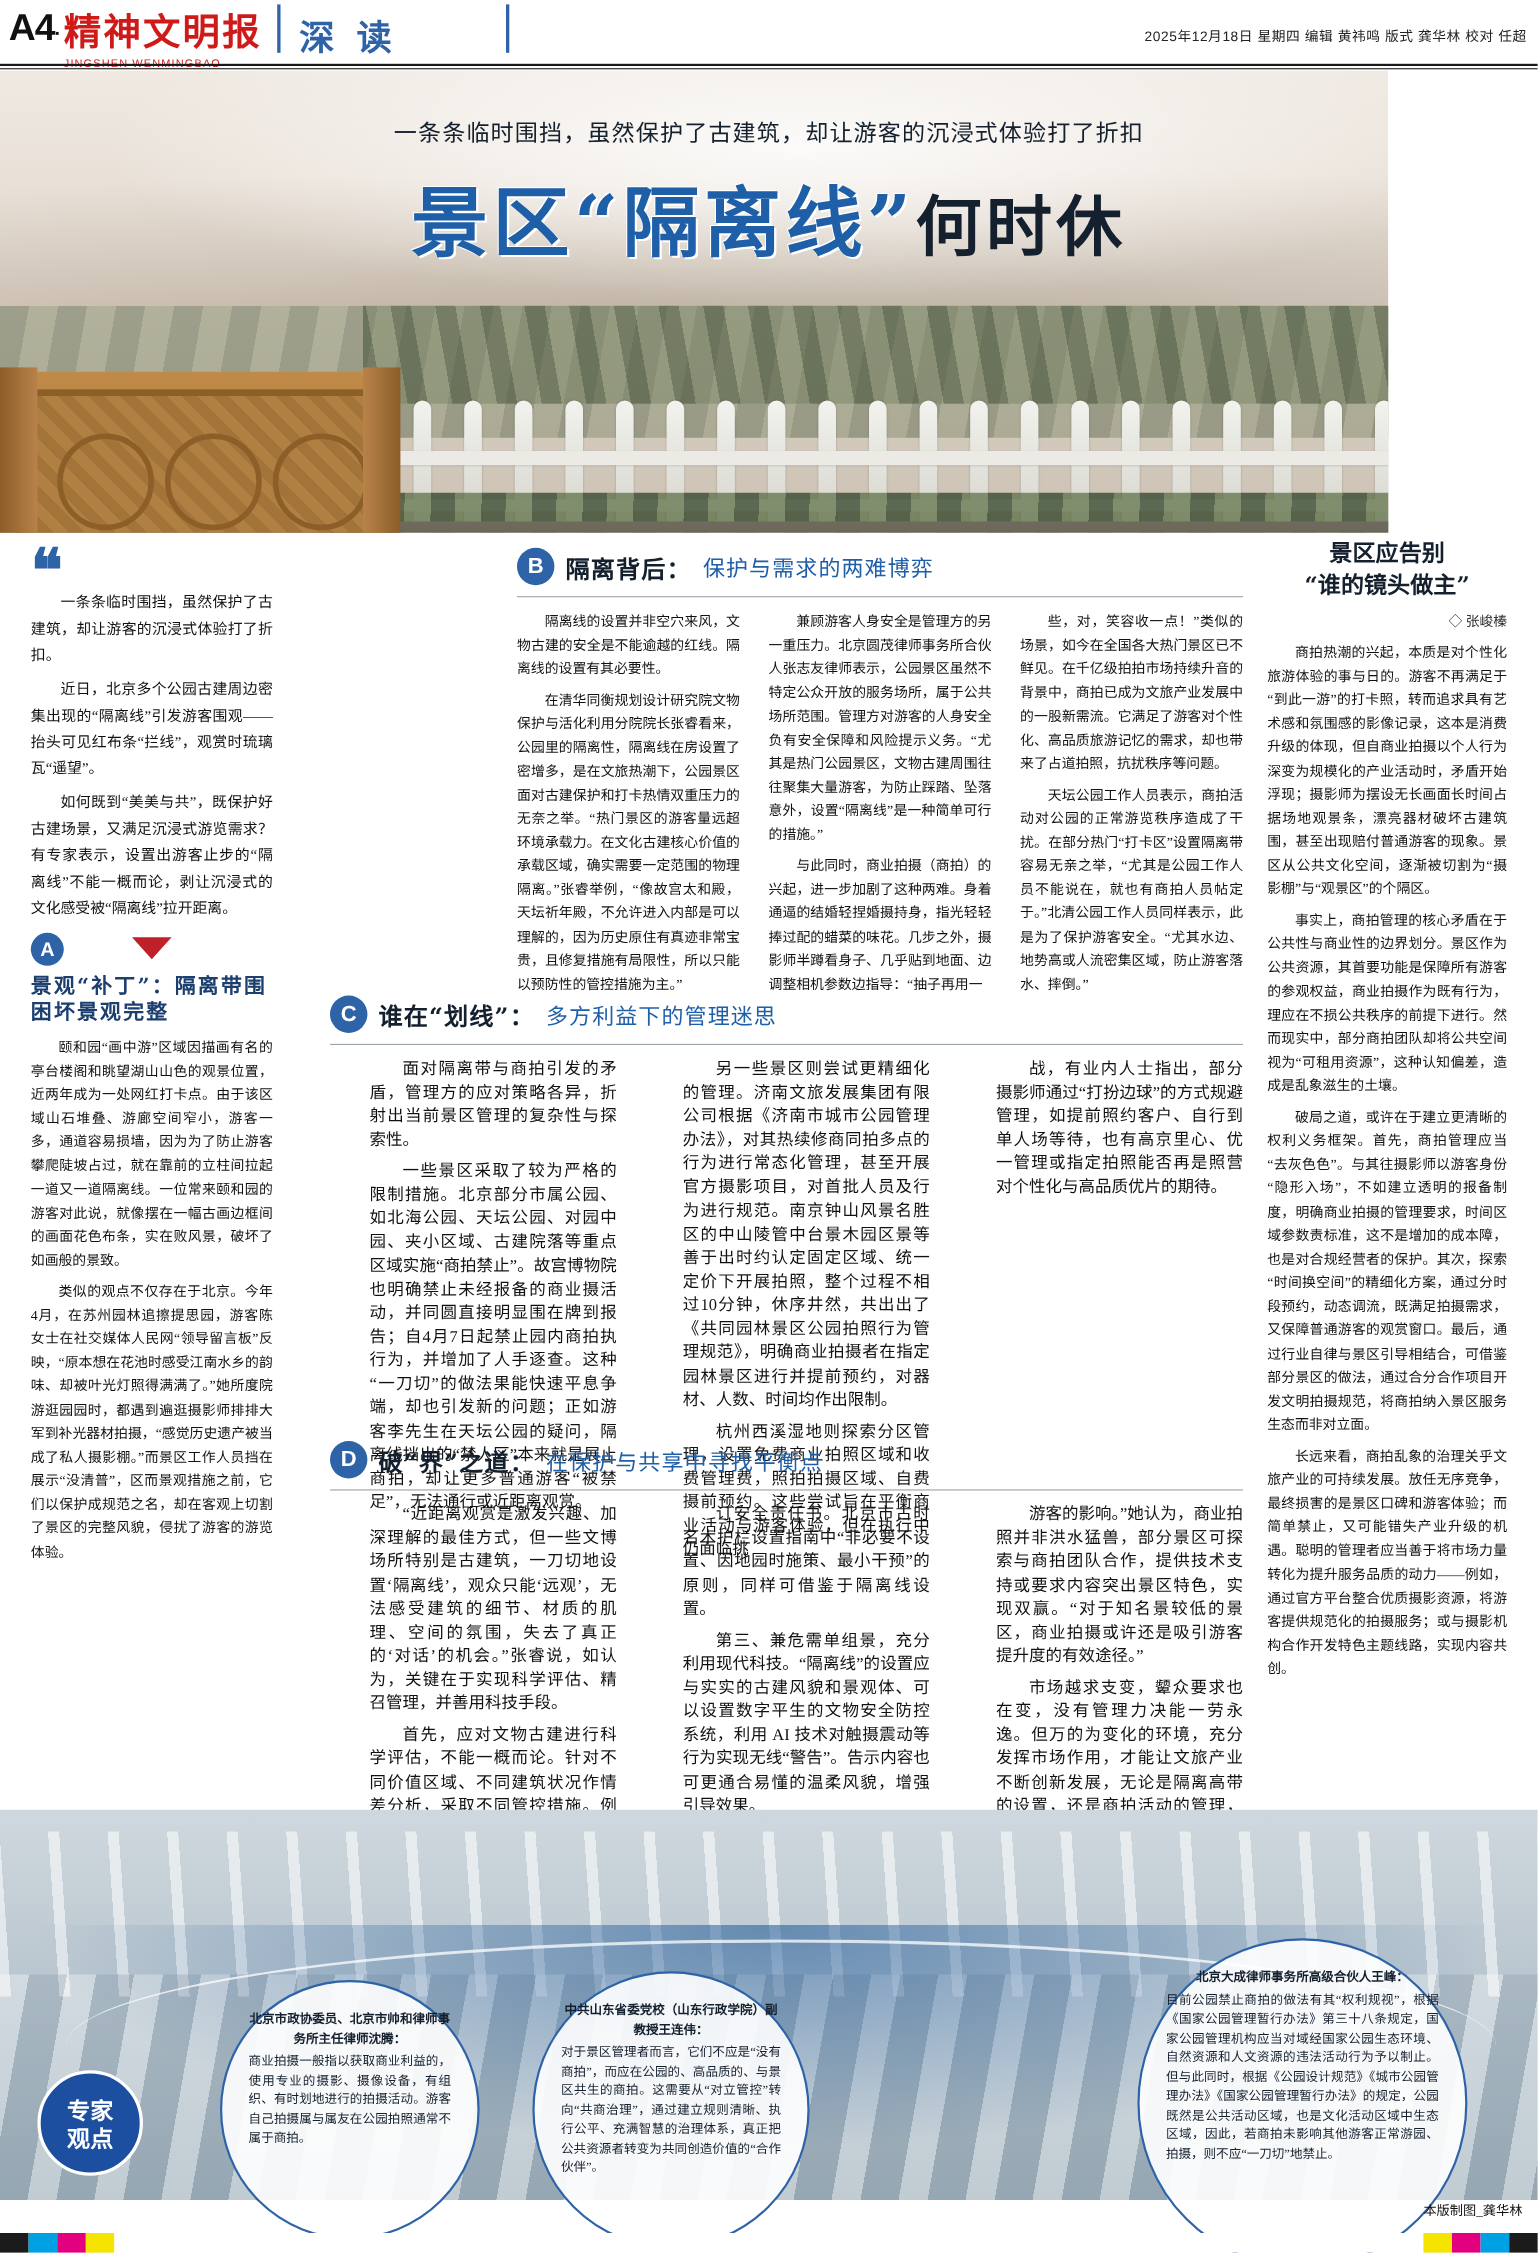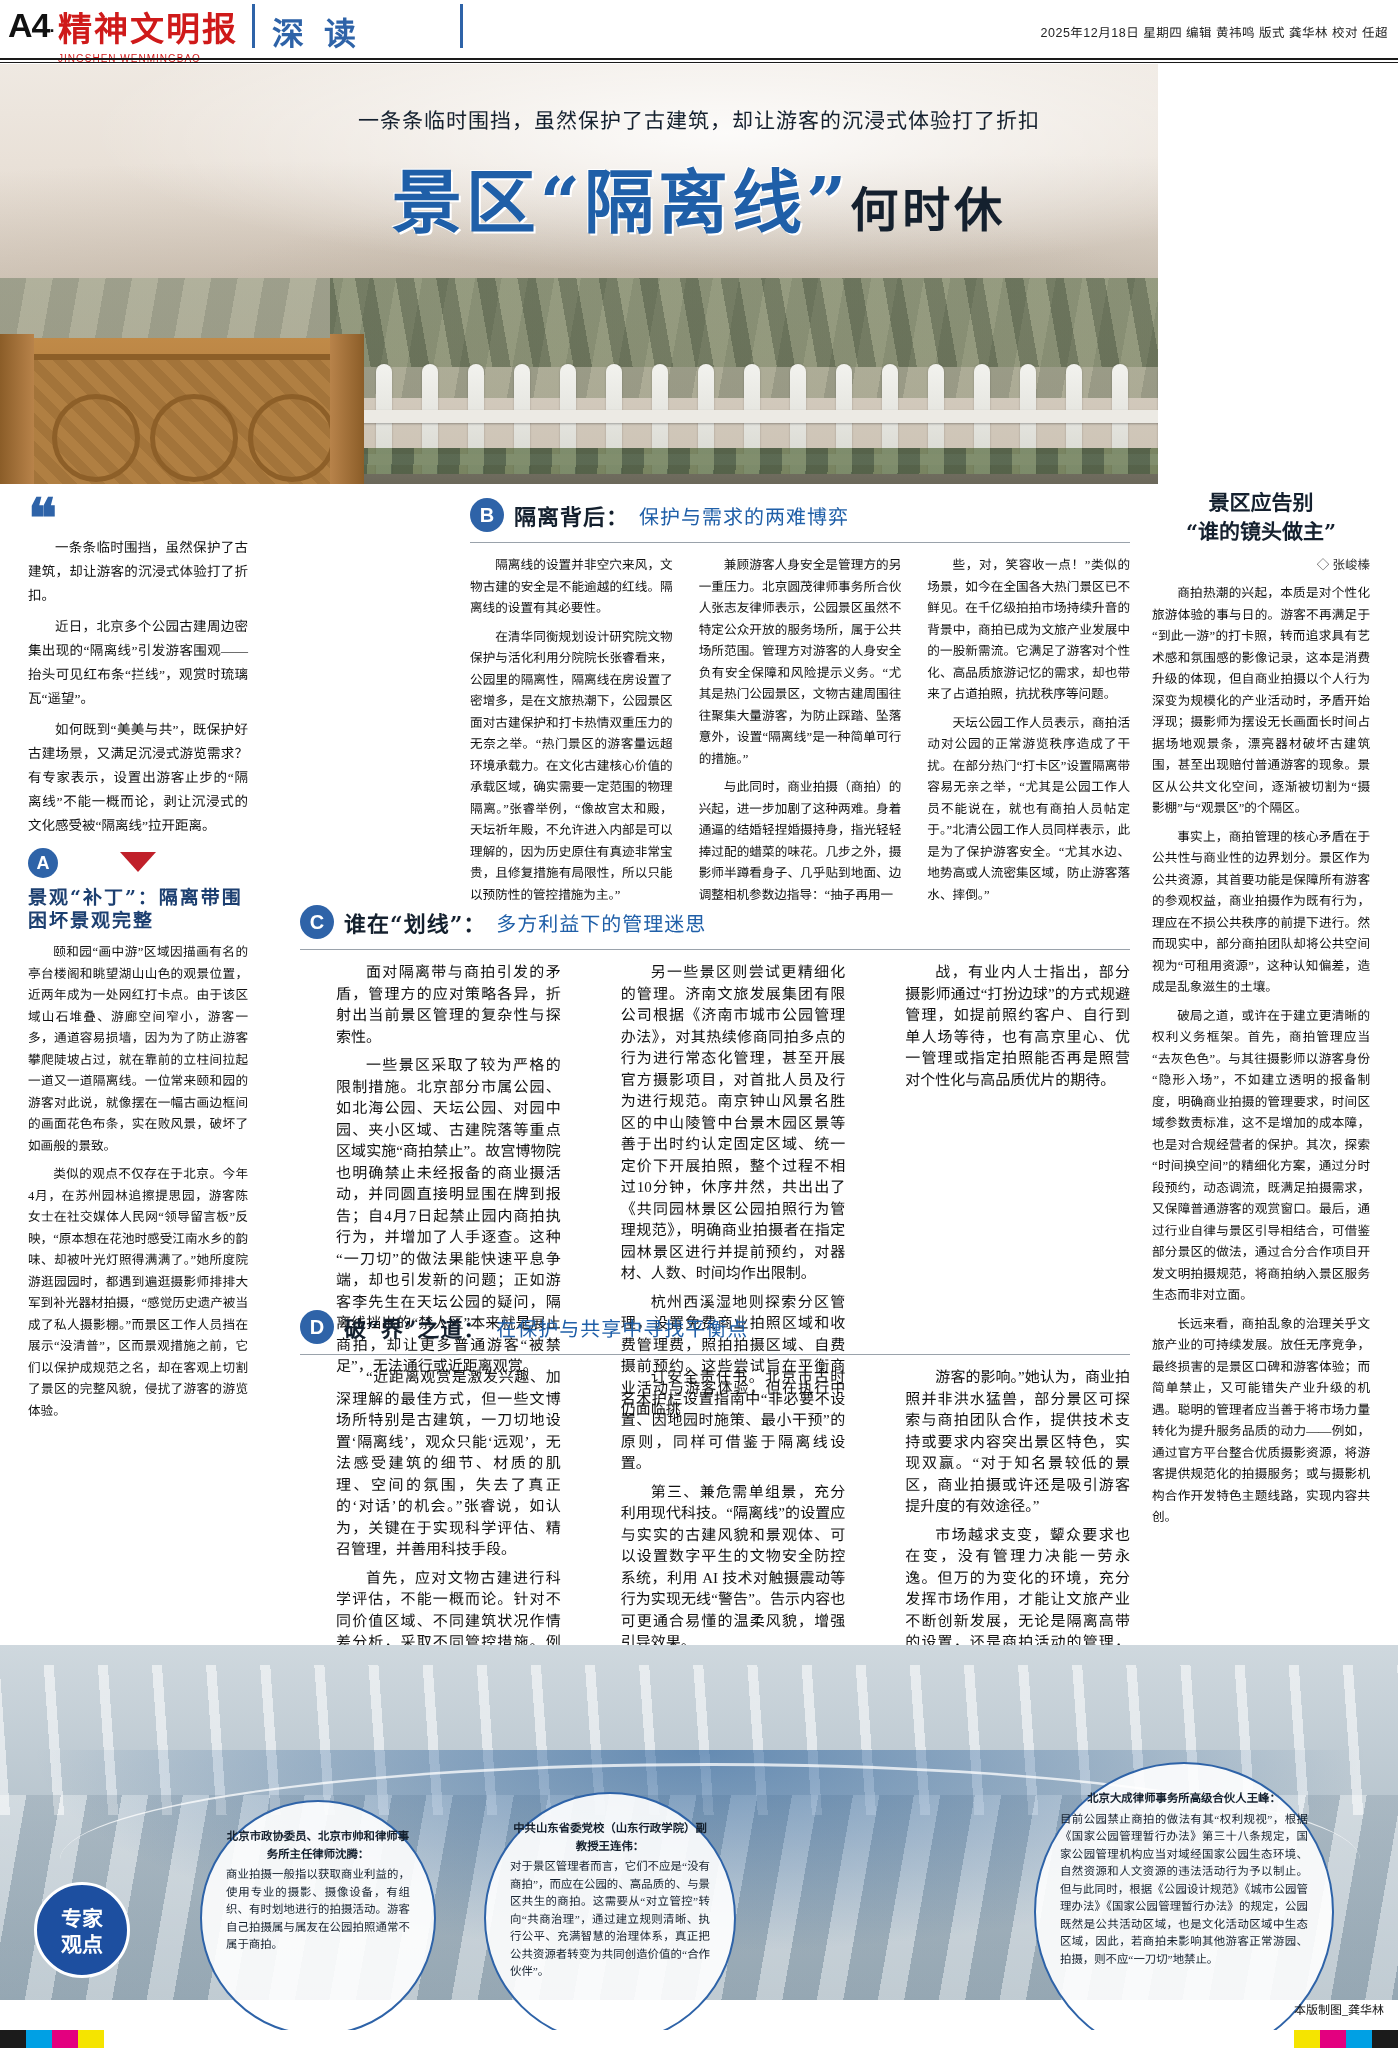--- a/index.html
+++ b/index.html
@@ -20,33 +20,33 @@
   .mh-logo{position:absolute;left:58px;top:2px;width:186px;height:44px;}
   .mh-logo .cn{font-size:34px;font-weight:bold;color:#cf1a1a;letter-spacing:2px;font-family:"DejaVu Serif",serif;}
   .mh-logo .py{font-size:10px;color:#cf1a1a;letter-spacing:1px;font-family:"Liberation Sans",sans-serif;margin-top:2px;}
   .mh-bar{position:absolute;top:4px;width:3px;height:44px;background:#2e63a8;}
   .mh-sec{position:absolute;left:272px;top:8px;font-size:32px;font-weight:bold;color:#2e63a8;letter-spacing:6px;}
   .mh-date{position:absolute;right:10px;top:22px;font-size:12.5px;color:#222;font-family:"Liberation Sans",sans-serif;letter-spacing:.5px;}
   .mh-rule{position:absolute;left:0;top:58px;width:1398px;height:2px;background:#1a1a1a;}
   .mh-rule2{position:absolute;left:0;top:62px;width:1398px;height:1px;background:#1a1a1a;}
 
   
-  .hero{position:absolute;left:0;top:64px;width:1158px;height:420px;overflow:hidden;}
+  .hero{position:absolute;left:0;top:64px;width:1262px;height:420px;overflow:hidden;}
   .hero-bg{position:absolute;inset:0;
     background:linear-gradient(180deg,#efe9e2 0%,#e6ddd3 35%,#ddd2c6 60%,#cfc4b6 100%);}
   .hero-mist{position:absolute;left:0;top:0;width:1398px;height:230px;
     background:radial-gradient(ellipse at 52% 30%, rgba(255,255,255,.85), rgba(255,255,255,0) 62%);}
   .hero-hills{position:absolute;left:0;top:60px;width:1398px;height:170px;
     background:radial-gradient(ellipse at 22% 120%, rgba(150,135,115,.45), rgba(150,135,115,0) 58%),
                radial-gradient(ellipse at 75% 120%, rgba(140,128,110,.4), rgba(140,128,110,0) 60%);}
   .hero-kicker{position:absolute;left:0;top:40px;width:1398px;text-align:center;font-size:21px;letter-spacing:1px;color:#14202e;font-family:"DejaVu Serif",serif;}
   .hero-title{position:absolute;left:0;top:82px;width:1398px;text-align:center;}
   .hero-title .blue{font-size:70px;font-weight:bold;color:#1f5fa8;letter-spacing:4px;
      text-shadow:2px 2px 0 #fff, -1px -1px 0 #fff;font-family:"DejaVu Serif",serif;}
-  .hero-title .black{font-size:48px;font-weight:bold;color:#14202e;letter-spacing:4px;font-family:"DejaVu Serif",serif;}
+  .hero-title .black{font-size:60px;font-weight:bold;color:#14202e;letter-spacing:4px;font-family:"DejaVu Serif",serif;}
 
   
   .photo{position:absolute;left:0;top:214px;width:1398px;height:270px;overflow:hidden;}
   .ph-sky{position:absolute;inset:0;background:linear-gradient(180deg,#d9d2c6,#c8bdae);}
   .ph-trees{position:absolute;left:0;top:0;width:1398px;height:120px;
     background:repeating-linear-gradient(100deg, rgba(72,86,56,.55) 0 26px, rgba(98,112,74,.45) 26px 52px);
     opacity:.75;}
   .ph-trees2{position:absolute;left:330px;top:-6px;width:1070px;height:95px;
     background:repeating-linear-gradient(80deg, rgba(58,74,46,.5) 0 18px, rgba(104,120,82,.38) 18px 40px);}
   .ph-fence{position:absolute;left:330px;top:86px;width:1068px;height:120px;}

